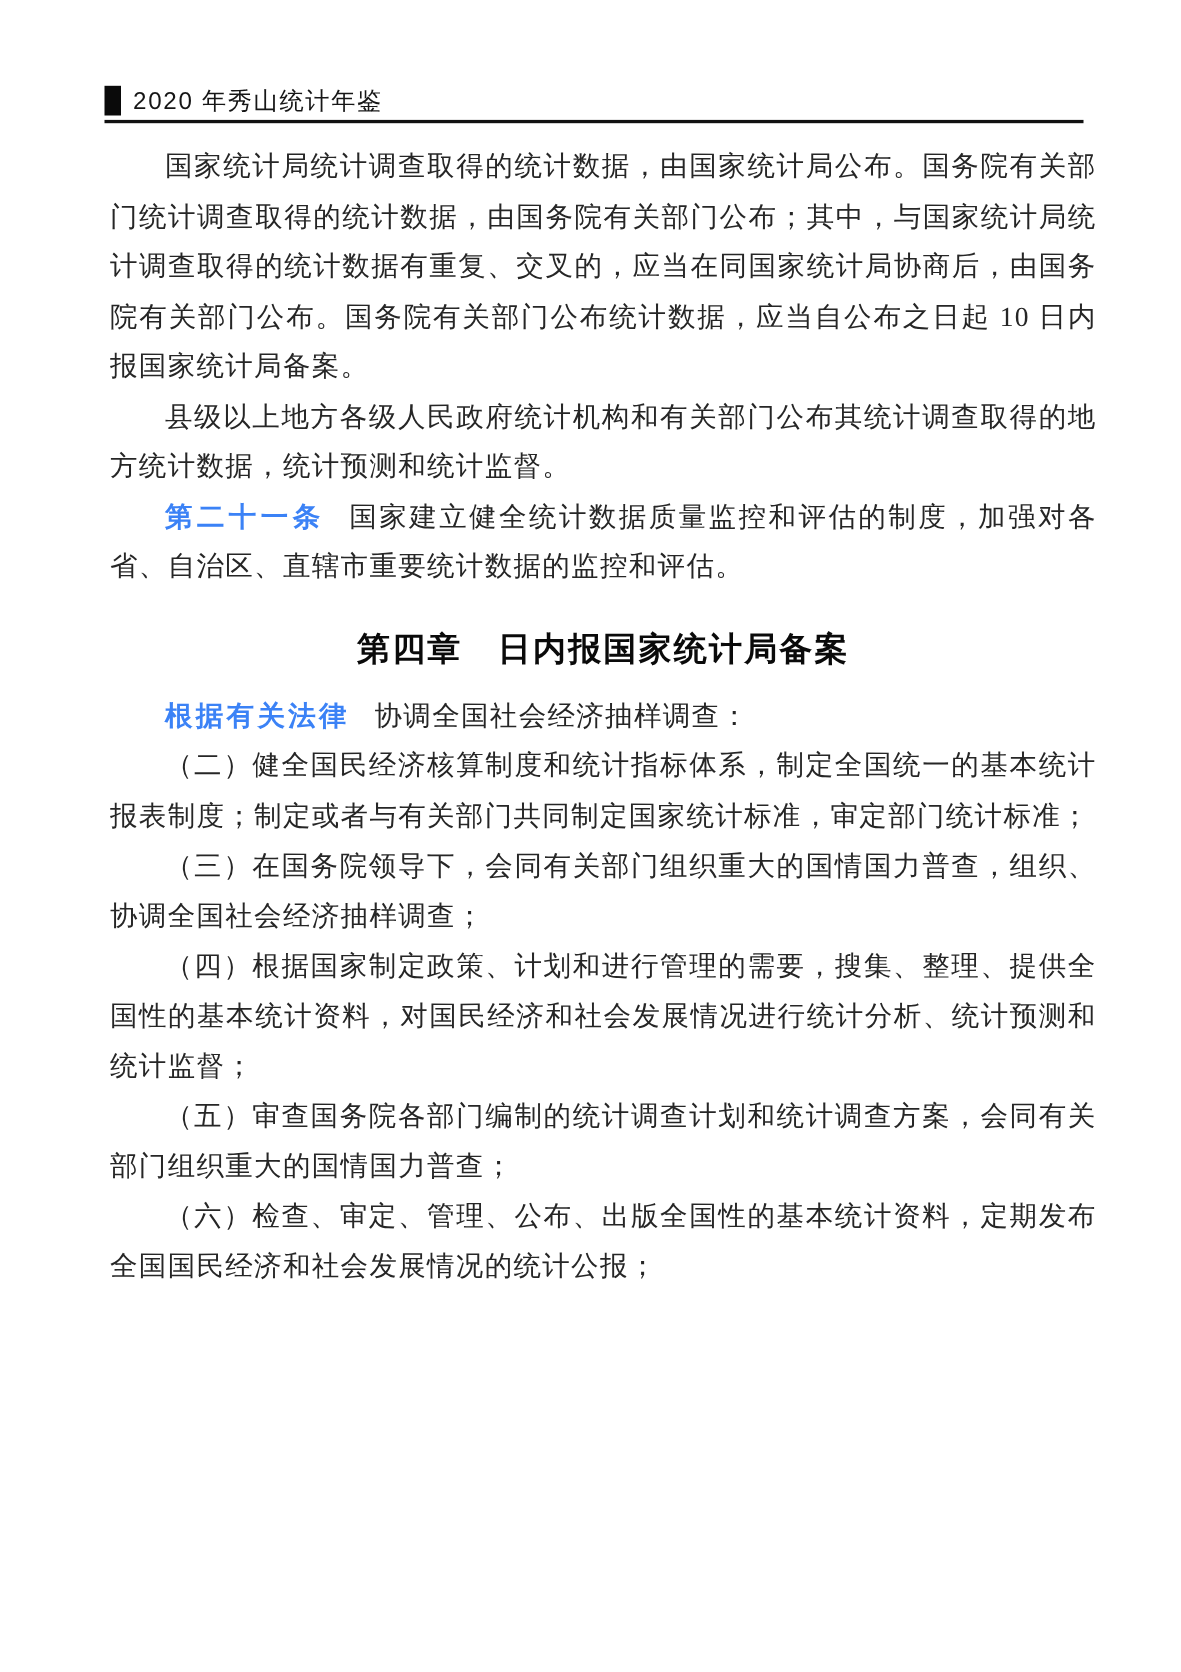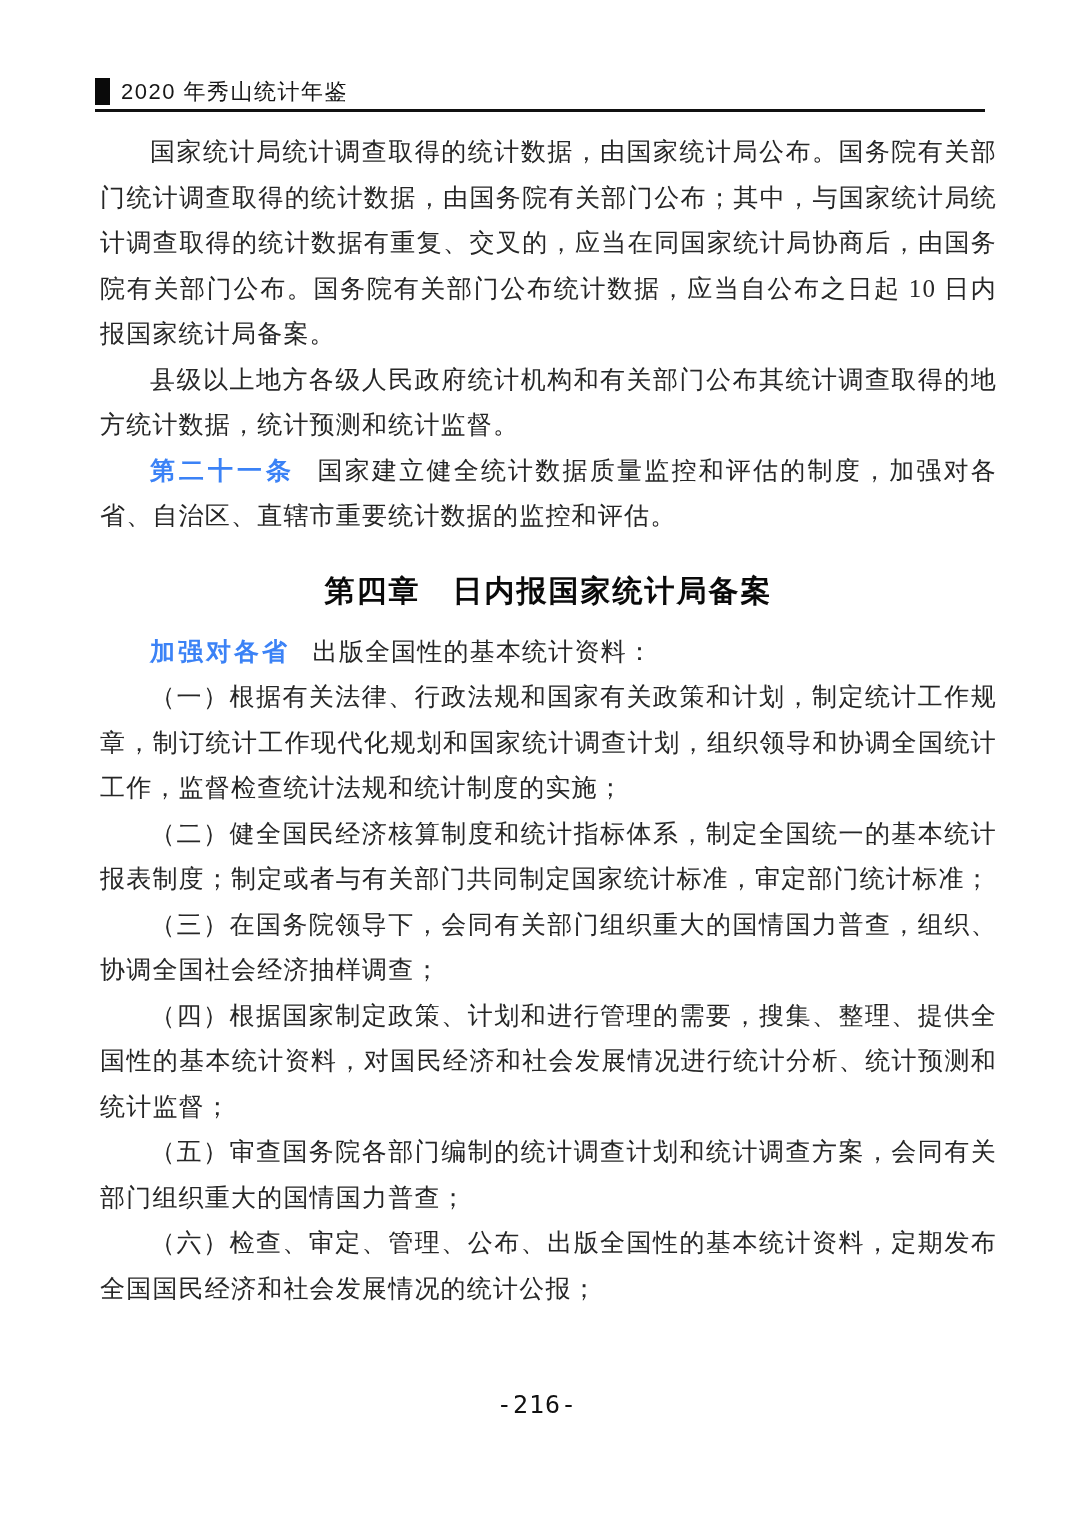--- a/index.html
+++ b/index.html
@@ -99,26 +99,22 @@
   <div class="header">
     <span class="header-mark"></span>
     <span class="header-title">2020 年秀山统计年鉴</span>
   </div>
 
   <div class="content" id="content">
       <p class="para">国家统计局统计调查取得的统计数据，由国家统计局公布。国务院有关部门统计调查取得的统计数据，由国务院有关部门公布；其中，与国家统计局统计调查取得的统计数据有重复、交叉的，应当在同国家统计局协商后，由国务院有关部门公布。国务院有关部门公布统计数据，应当自公布之日起 10 日内报国家统计局备案。</p>
       <p class="para">县级以上地方各级人民政府统计机构和有关部门公布其统计调查取得的地方统计数据，统计预测和统计监督。</p>
       <p class="para"><span class="lead">第二十一条</span><span>国家建立健全统计数据质量监控和评估的制度，加强对各省、自治区、直辖市重要统计数据的监控和评估。</span></p>
       <h2 class="chapter-heading">第四章　日内报国家统计局备案</h2>
-      <p class="para"><span class="lead">加强对各省</span><span>出版全国性的基本统计资料：</span></p>
-      <p class="para">（一）根据有关法律、行政法规和国家有关政策和计划，制定统计工作规章，制订统计工作现代化规划和国家统计调查计划，组织领导和协调全国统计工作，监督检查统计法规和统计制度的实施；</p>
+      <p class="para"><span class="lead">根据有关法律</span><span>协调全国社会经济抽样调查：</span></p>
       <p class="para">（二）健全国民经济核算制度和统计指标体系，制定全国统一的基本统计报表制度；制定或者与有关部门共同制定国家统计标准，审定部门统计标准；</p>
       <p class="para">（三）在国务院领导下，会同有关部门组织重大的国情国力普查，组织、协调全国社会经济抽样调查；</p>
       <p class="para">（四）根据国家制定政策、计划和进行管理的需要，搜集、整理、提供全国性的基本统计资料，对国民经济和社会发展情况进行统计分析、统计预测和统计监督；</p>
       <p class="para">（五）审查国务院各部门编制的统计调查计划和统计调查方案，会同有关部门组织重大的国情国力普查；</p>
       <p class="para">（六）检查、审定、管理、公布、出版全国性的基本统计资料，定期发布全国国民经济和社会发展情况的统计公报；</p>
     </div>
 
-  <div class="footer">
-    <span class="page-number">-216-</span>
-  </div>
 
 </div>
 
 </body></html>

